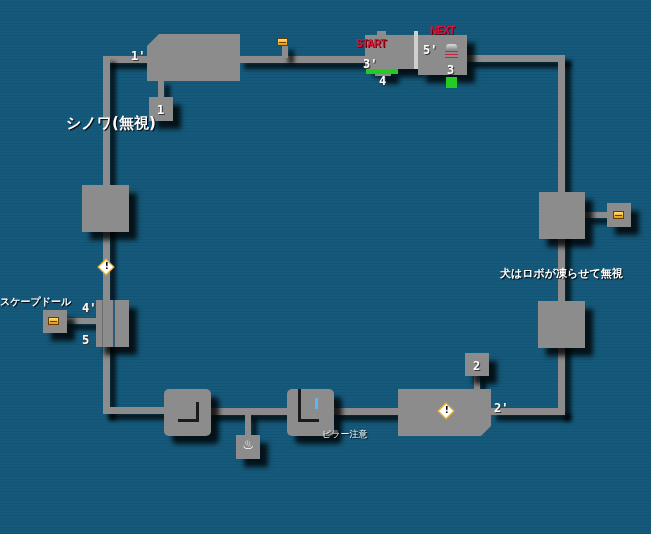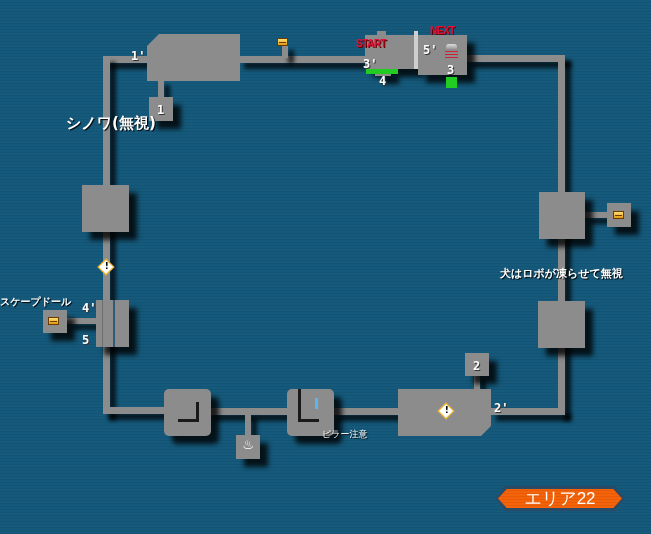--- a/index.html
+++ b/index.html
@@ -114,16 +114,13 @@
 
   <div class="el" style="left:240px;top:437px;width:16px;height:16px;color:#fff;font-size:13px;line-height:16px;text-align:center;">♨</div>
 
   <div class="el" style="left:315px;top:398px;width:3px;height:11px;background:#5ab8f0;"></div>
 
   <div class="lbl" style="left:66px;top:114px;font-size:15px;">シノワ(無視)</div>
   <div class="lbl" style="left:0;top:295px;">スケープドール</div>
   <div class="lbl" style="left:500px;top:266px;font-size:11px;">犬はロボが凍らせて無視</div>
   <div class="lbl" style="left:322px;top:396px;font-size:9px;font-weight:normal;margin-top:32px;">ピラー注意</div>
 
-  <div class="area-badge">
-    <div class="area-inner">エリア22</div>
-  </div>
 </div>
 
 </body></html>

